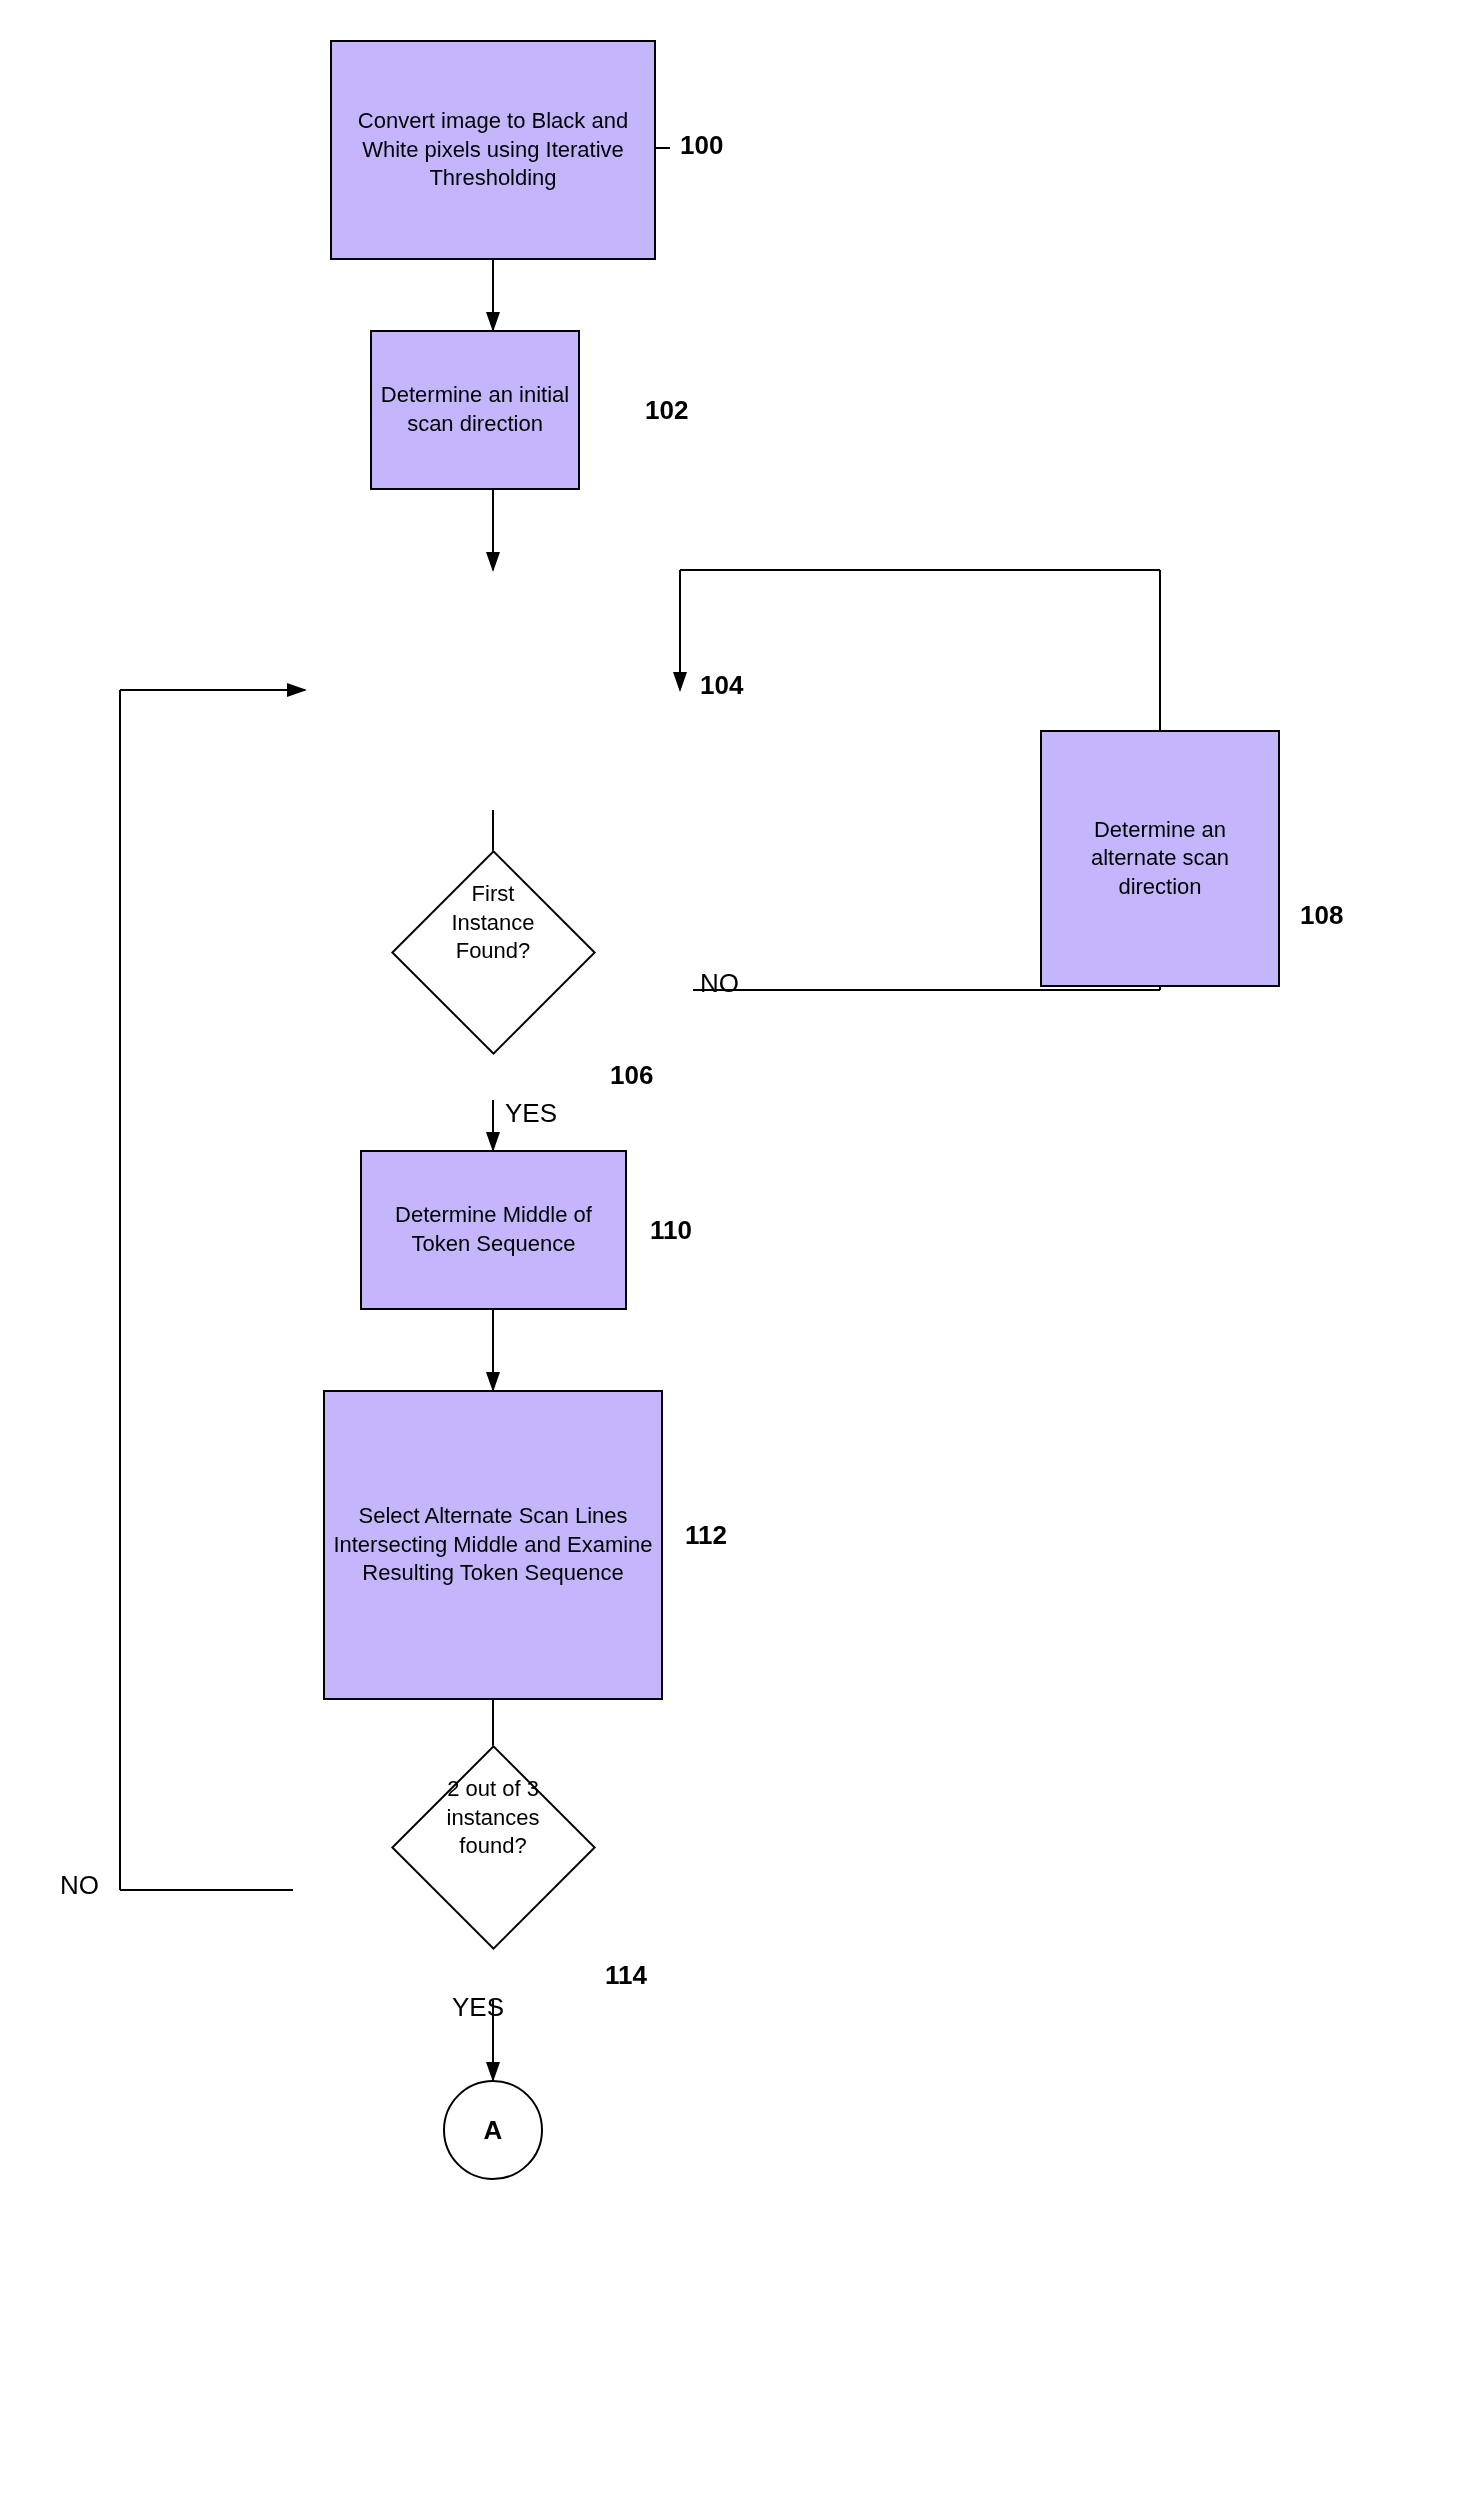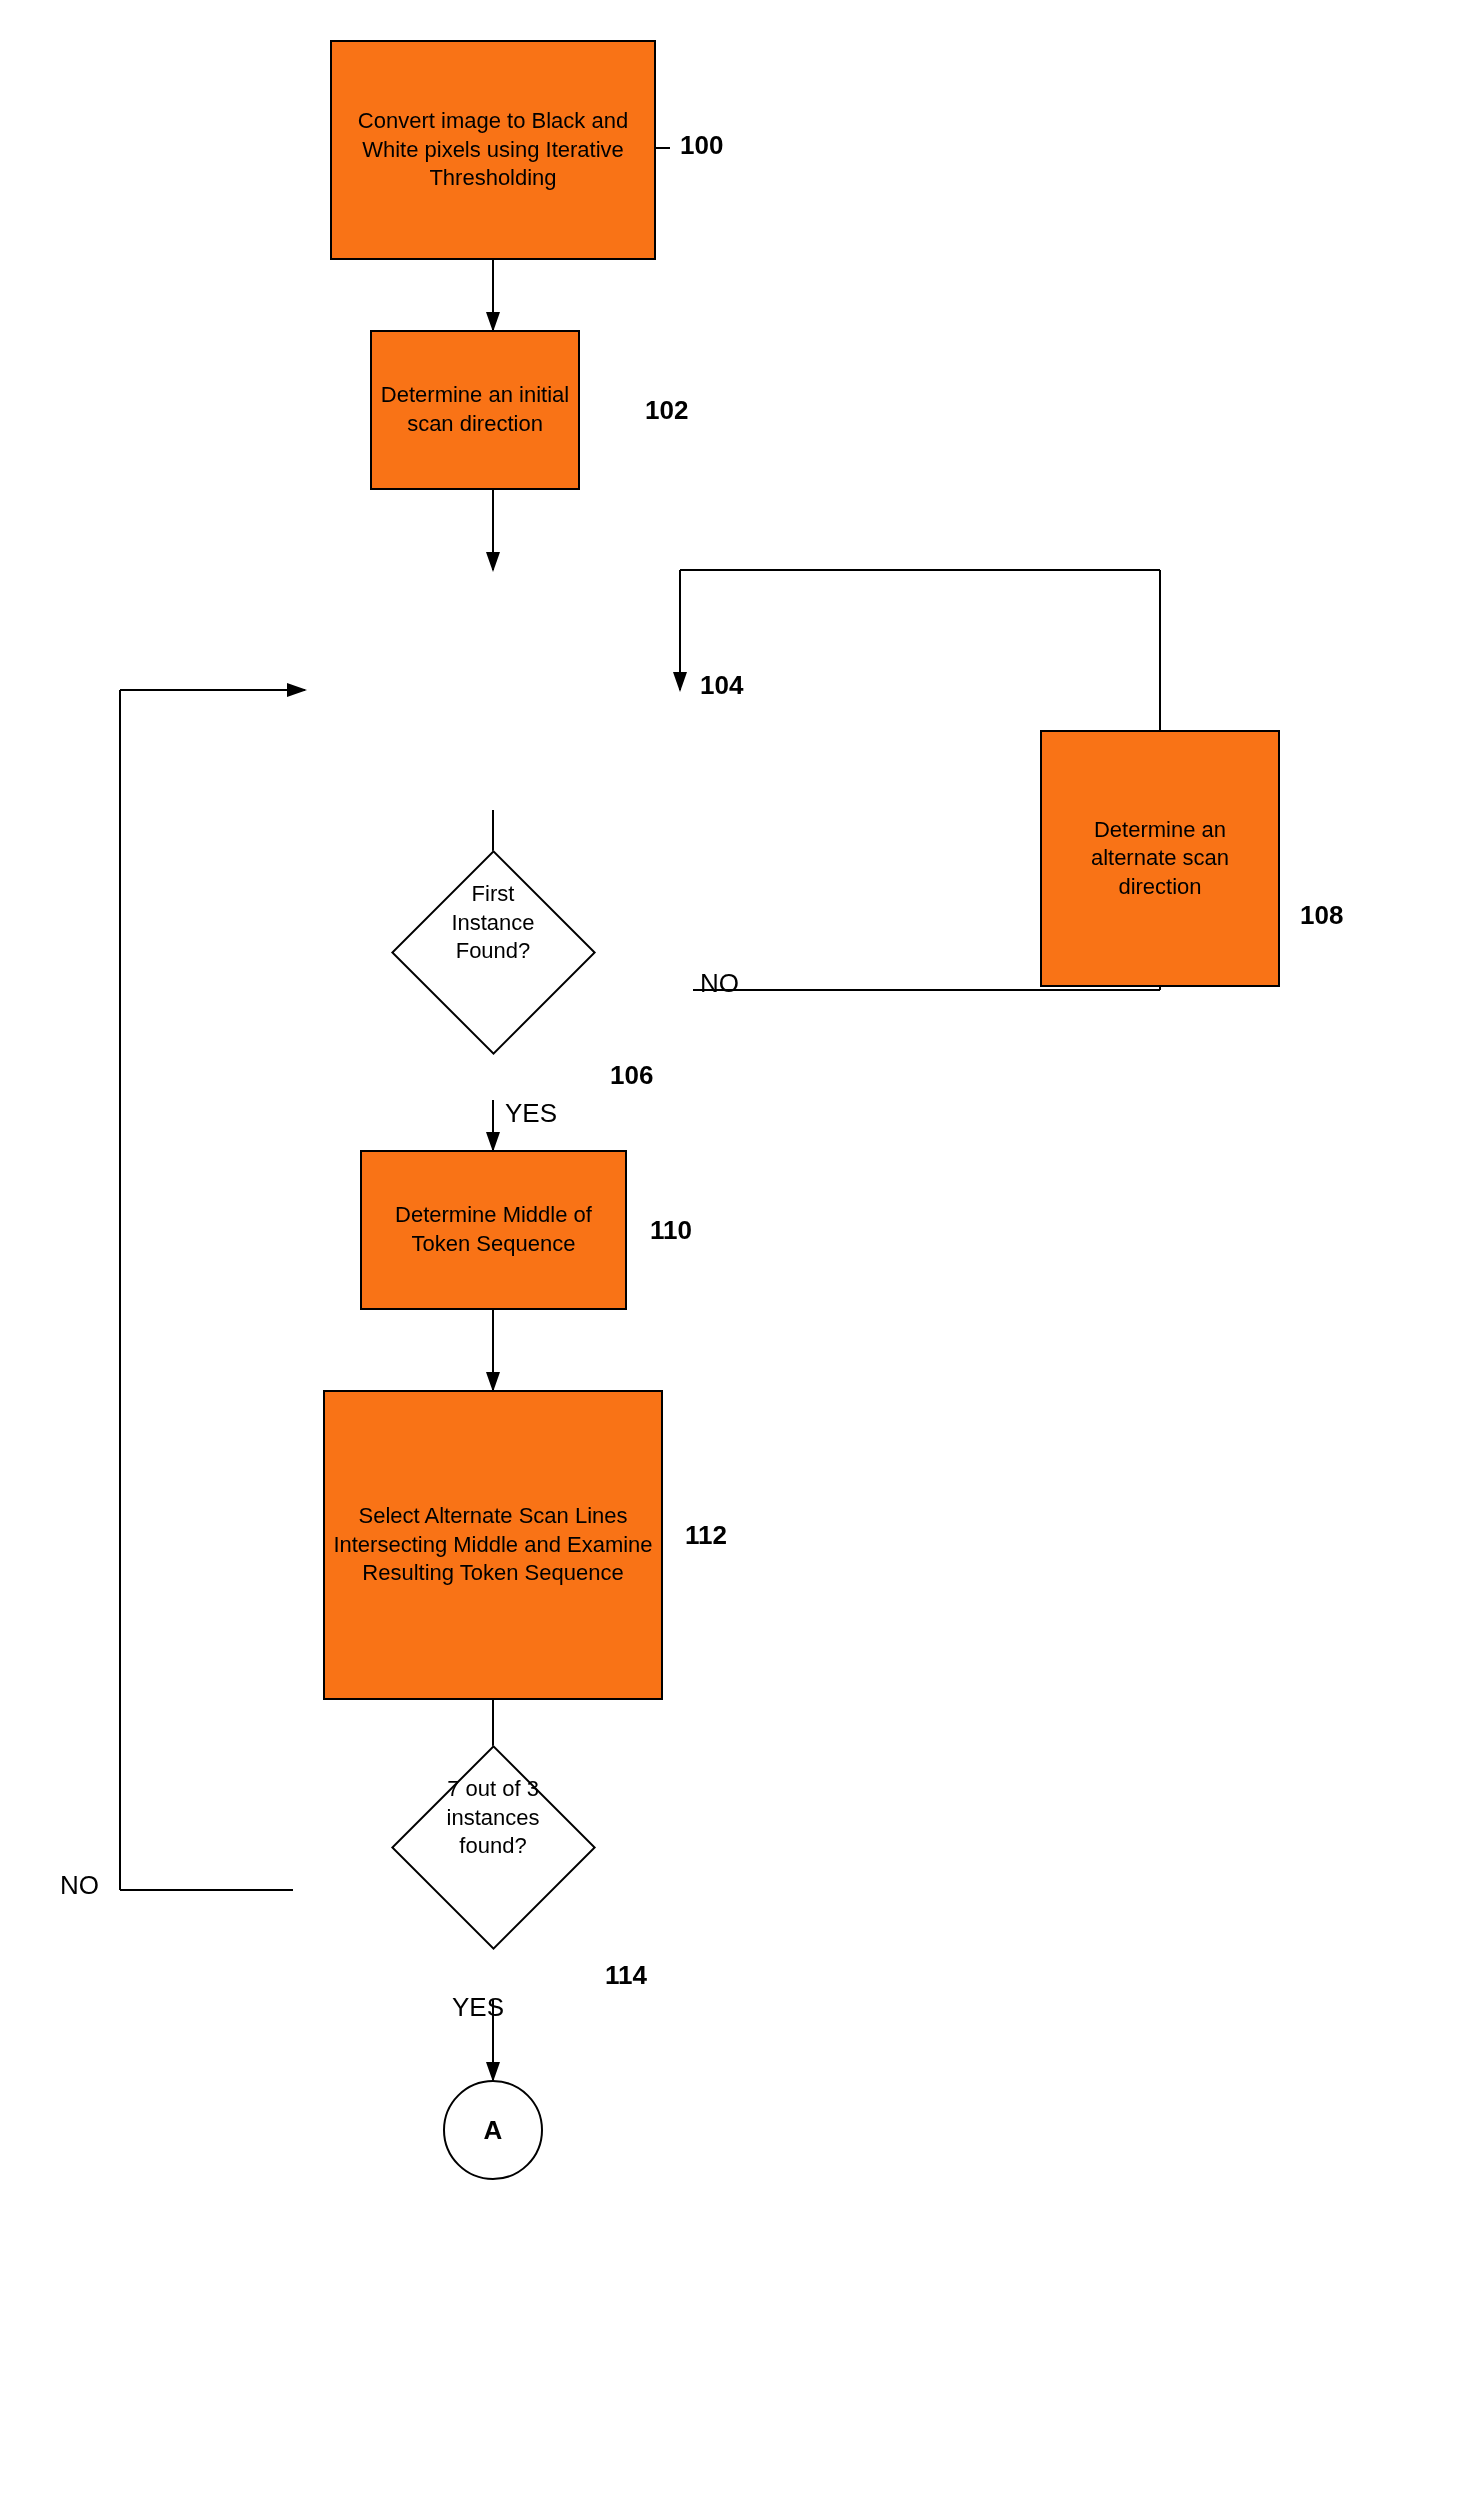--- a/index.html
+++ b/index.html
@@ -13,21 +13,21 @@
     }
     .diagram {
       position: relative;
       width: 1478px;
       height: 2516px;
     }
     
     .box {
       position: absolute;
       border: 2px solid #000;
-      background: #f97316;
+      background: #c4b5fd;
       display: flex;
       align-items: center;
       justify-content: center;
       text-align: center;
       font-size: 22px;
       line-height: 1.3;
       padding: 8px;
     }
     
     .diamond-wrapper {
@@ -182,21 +182,21 @@
 
   <div class="box" style="left:323px; top:1390px; width:340px; height:310px;">
     <span>Select Alternate Scan Lines Intersecting Middle and Examine Resulting Token Sequence</span>
   </div>
   <div class="label" style="left:685px; top:1520px;">
     <span>112</span>
   </div>
 
   <div class="diamond-wrapper" style="left:393px; top:1760px; width:200px; height:230px;">
     <div class="diamond">
-      <span class="diamond-text">7 out of 3 instances found?</span>
+      <span class="diamond-text">2 out of 3 instances found?</span>
     </div>
   </div>
   <div class="label" style="left:605px; top:1960px;">
     <span>114</span>
   </div>
 
   <div class="small-label" style="left:452px; top:1992px;">YES</div>
 
   <div class="small-label" style="left:60px; top:1870px;">NO</div>
 

